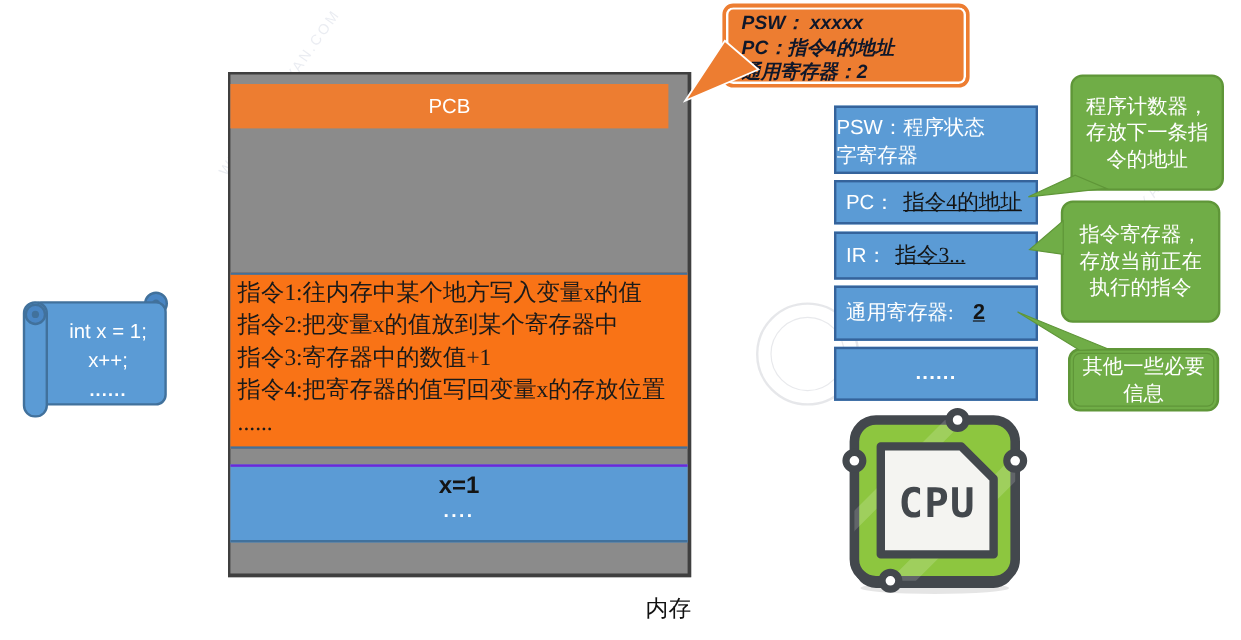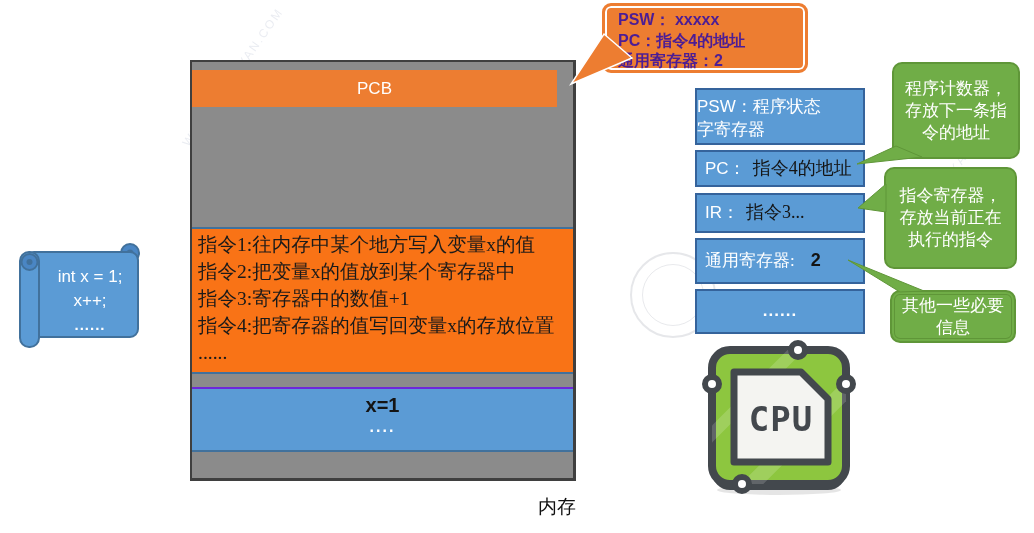--- a/index.html
+++ b/index.html
@@ -30,34 +30,34 @@
            border-top:2px solid #6d28d9;border-bottom:2px solid #41719C;text-align:center;}
   .data-cell .v1{margin-top:5px;font-size:20px;font-weight:bold;color:#141414;}
   .data-cell .v2{margin-top:1px;font-size:16px;font-weight:bold;color:#fff;letter-spacing:2px;}
   .mem-caption{left:190px;top:494px;width:386px;text-align:right;color:#111;
            font-size:19px;font-family:"Liberation Serif",serif;}
 
   
   .pcb-callout{left:602px;top:3px;width:206px;height:70px;background:#ED7D31;
            border:3px solid #ED7D31;border-radius:9px;
            box-shadow:inset 0 0 0 2px #fff;
-           color:#4c1d95;padding:4px 10px 0 13px;font-size:16px;line-height:20.5px;font-weight:bold;}
+           color:#0f172a;padding:4px 10px 0 13px;font-size:16px;line-height:20.5px;font-weight:bold;font-style:italic;}
   .pcb-callout div{font-family:"Liberation Sans",sans-serif;}
 
   
   .reg{position:absolute;left:0;right:0;background:#5B9BD5;border:2px solid #35639B;
        color:#fff;font-size:17px;box-sizing:border-box;overflow:hidden;}
   .regs{left:695px;top:88px;width:170px;height:246px;}
   .reg-psw{top:0;height:57px;padding-top:5px;line-height:23px;
        white-space:pre-line;font-family:Liberation Sans, sans-serif;}
   .reg-pc{top:62px;height:37px;line-height:32px;padding-left:8px;}
   .reg-ir{top:105px;height:40px;line-height:35px;padding-left:8px;}
   .reg-gp{top:150px;height:46px;line-height:41px;padding-left:8px;font-family:"Liberation Serif",serif;}
   .reg-more{top:201px;height:45px;text-align:center;line-height:40px;font-weight:bold;letter-spacing:1px;}
-  .reg .value{color:#141414;font-family:"Liberation Serif",serif;}
+  .reg .value{color:#141414;font-family:"Liberation Serif",serif;text-decoration:underline;}
   .reg-pc .value,.reg-ir .value{margin-left:7px;font-size:18px;}
   .reg-gp .value{margin-left:16px;font-weight:bold;font-family:"Liberation Sans",sans-serif;font-size:18px;}
 
   
   .gcallout{position:absolute;background:#70AD47;border:2px solid #5F9638;border-radius:10px;
        color:#fff;text-align:center;display:flex;align-items:center;justify-content:center;
        font-size:17px;line-height:22px;padding:20px 10px;box-sizing:border-box;
        font-family:"Liberation Serif",serif;}
   .gc1{left:892px;top:62px;width:128px;height:97px;}
   .gc2{left:884px;top:167px;width:133px;height:102px;}

